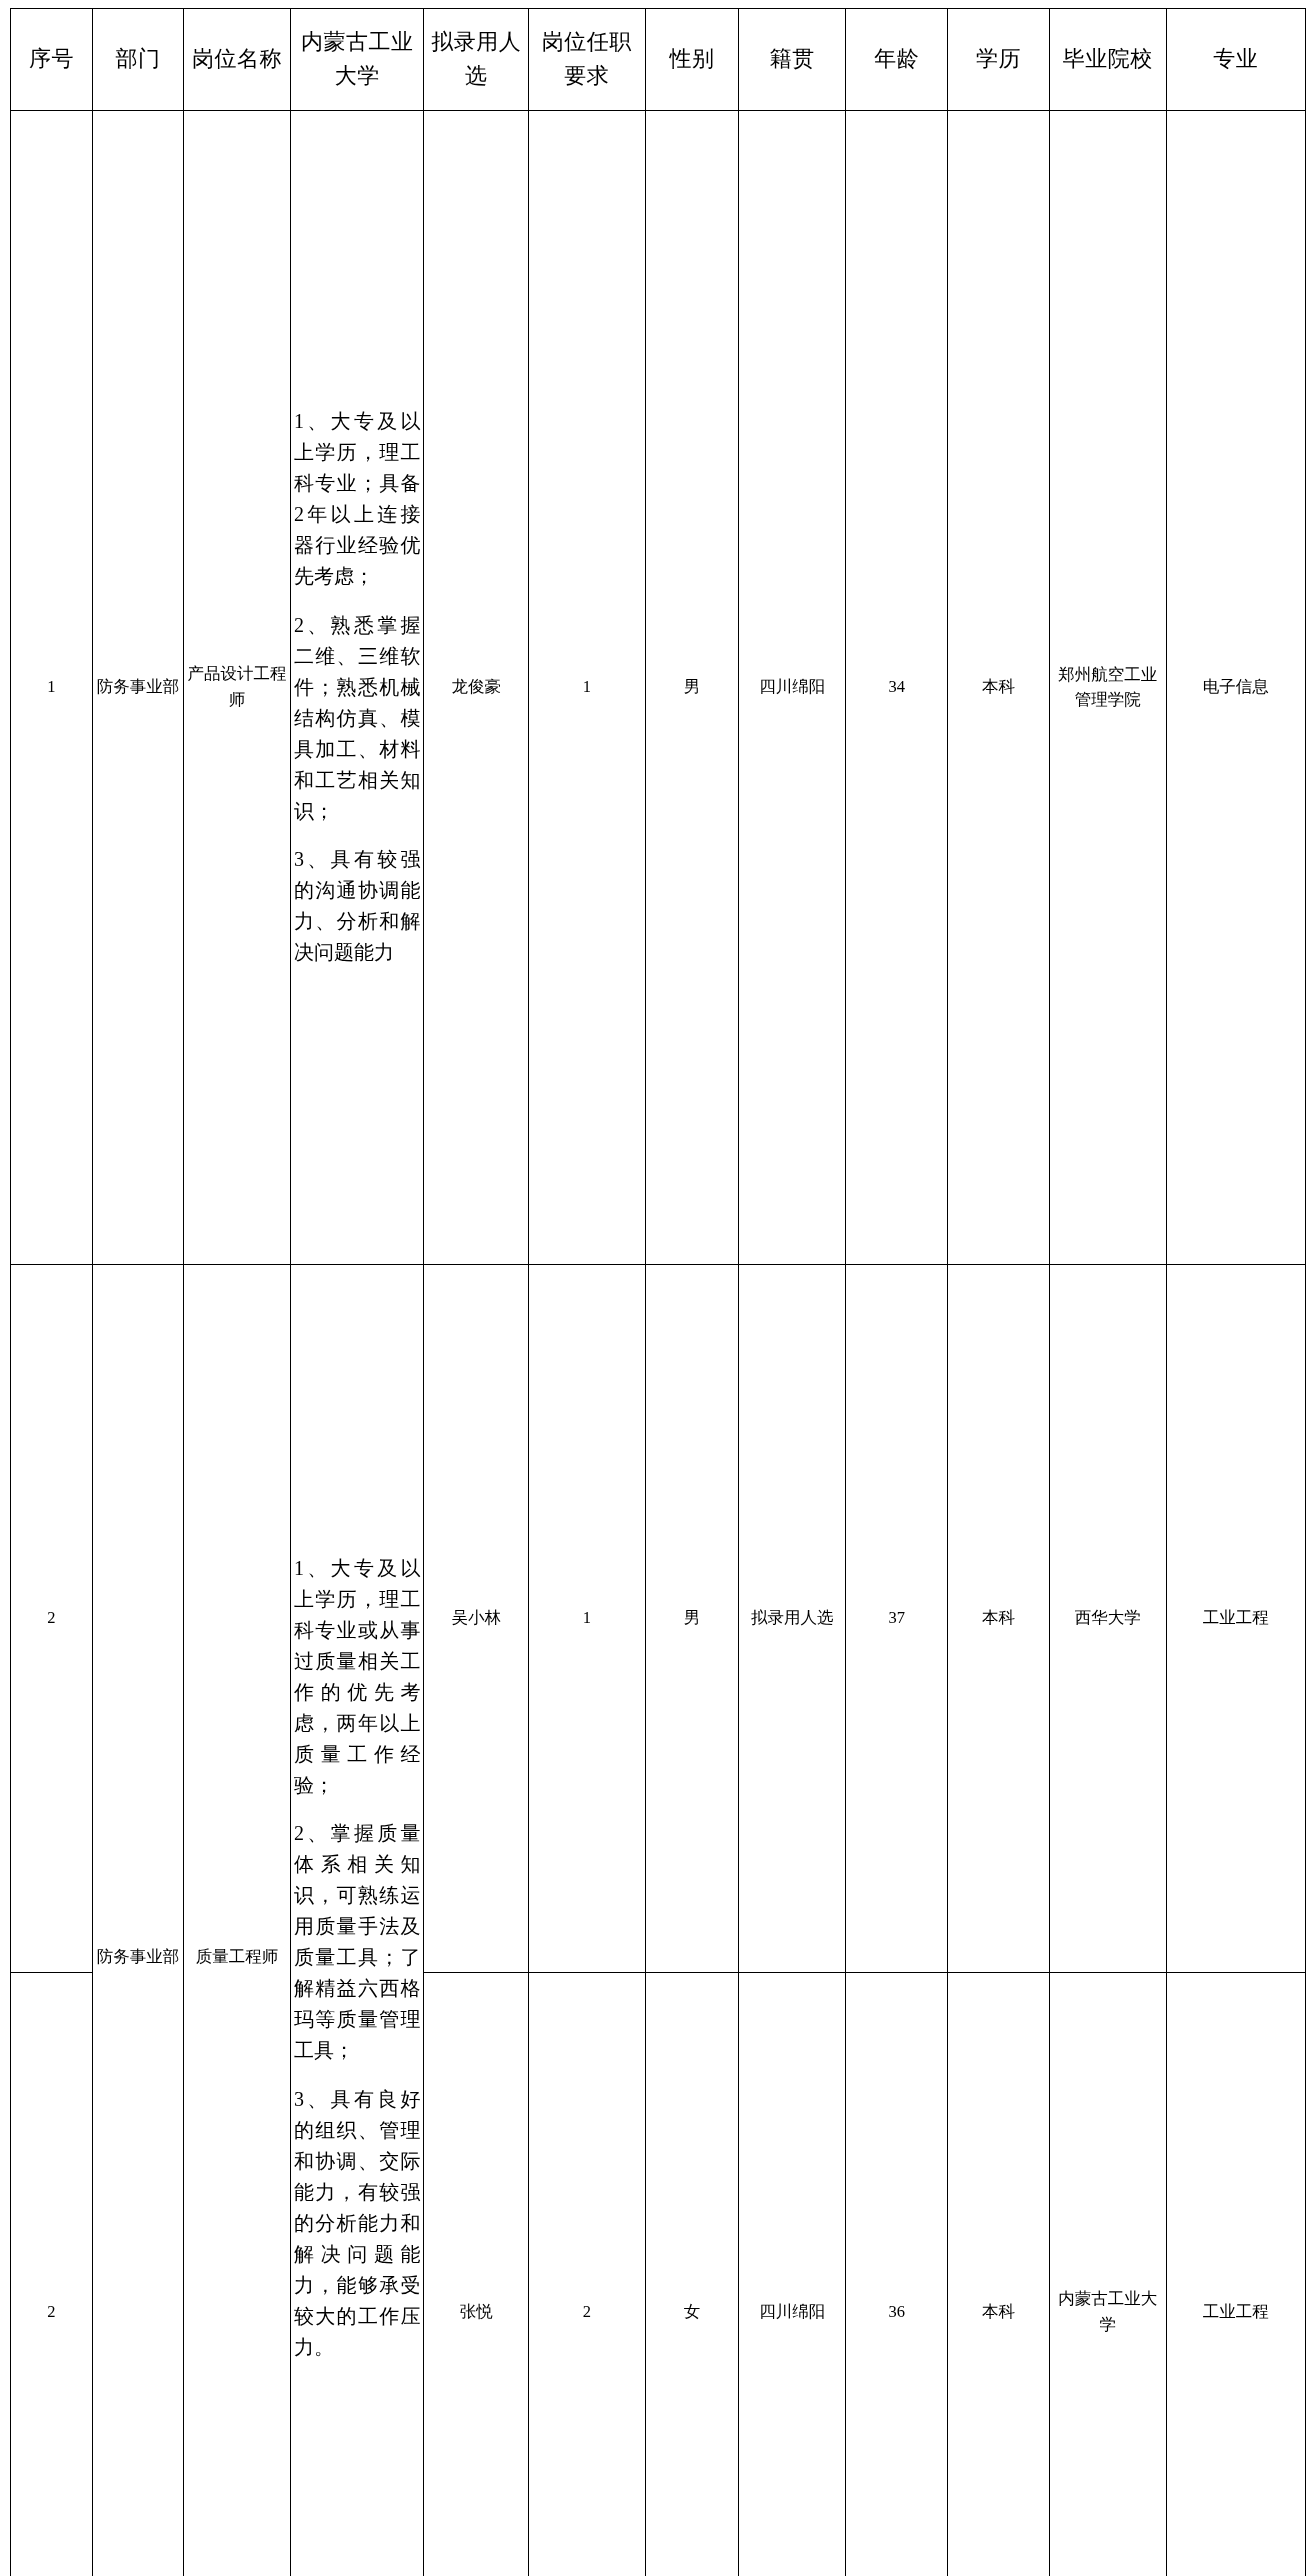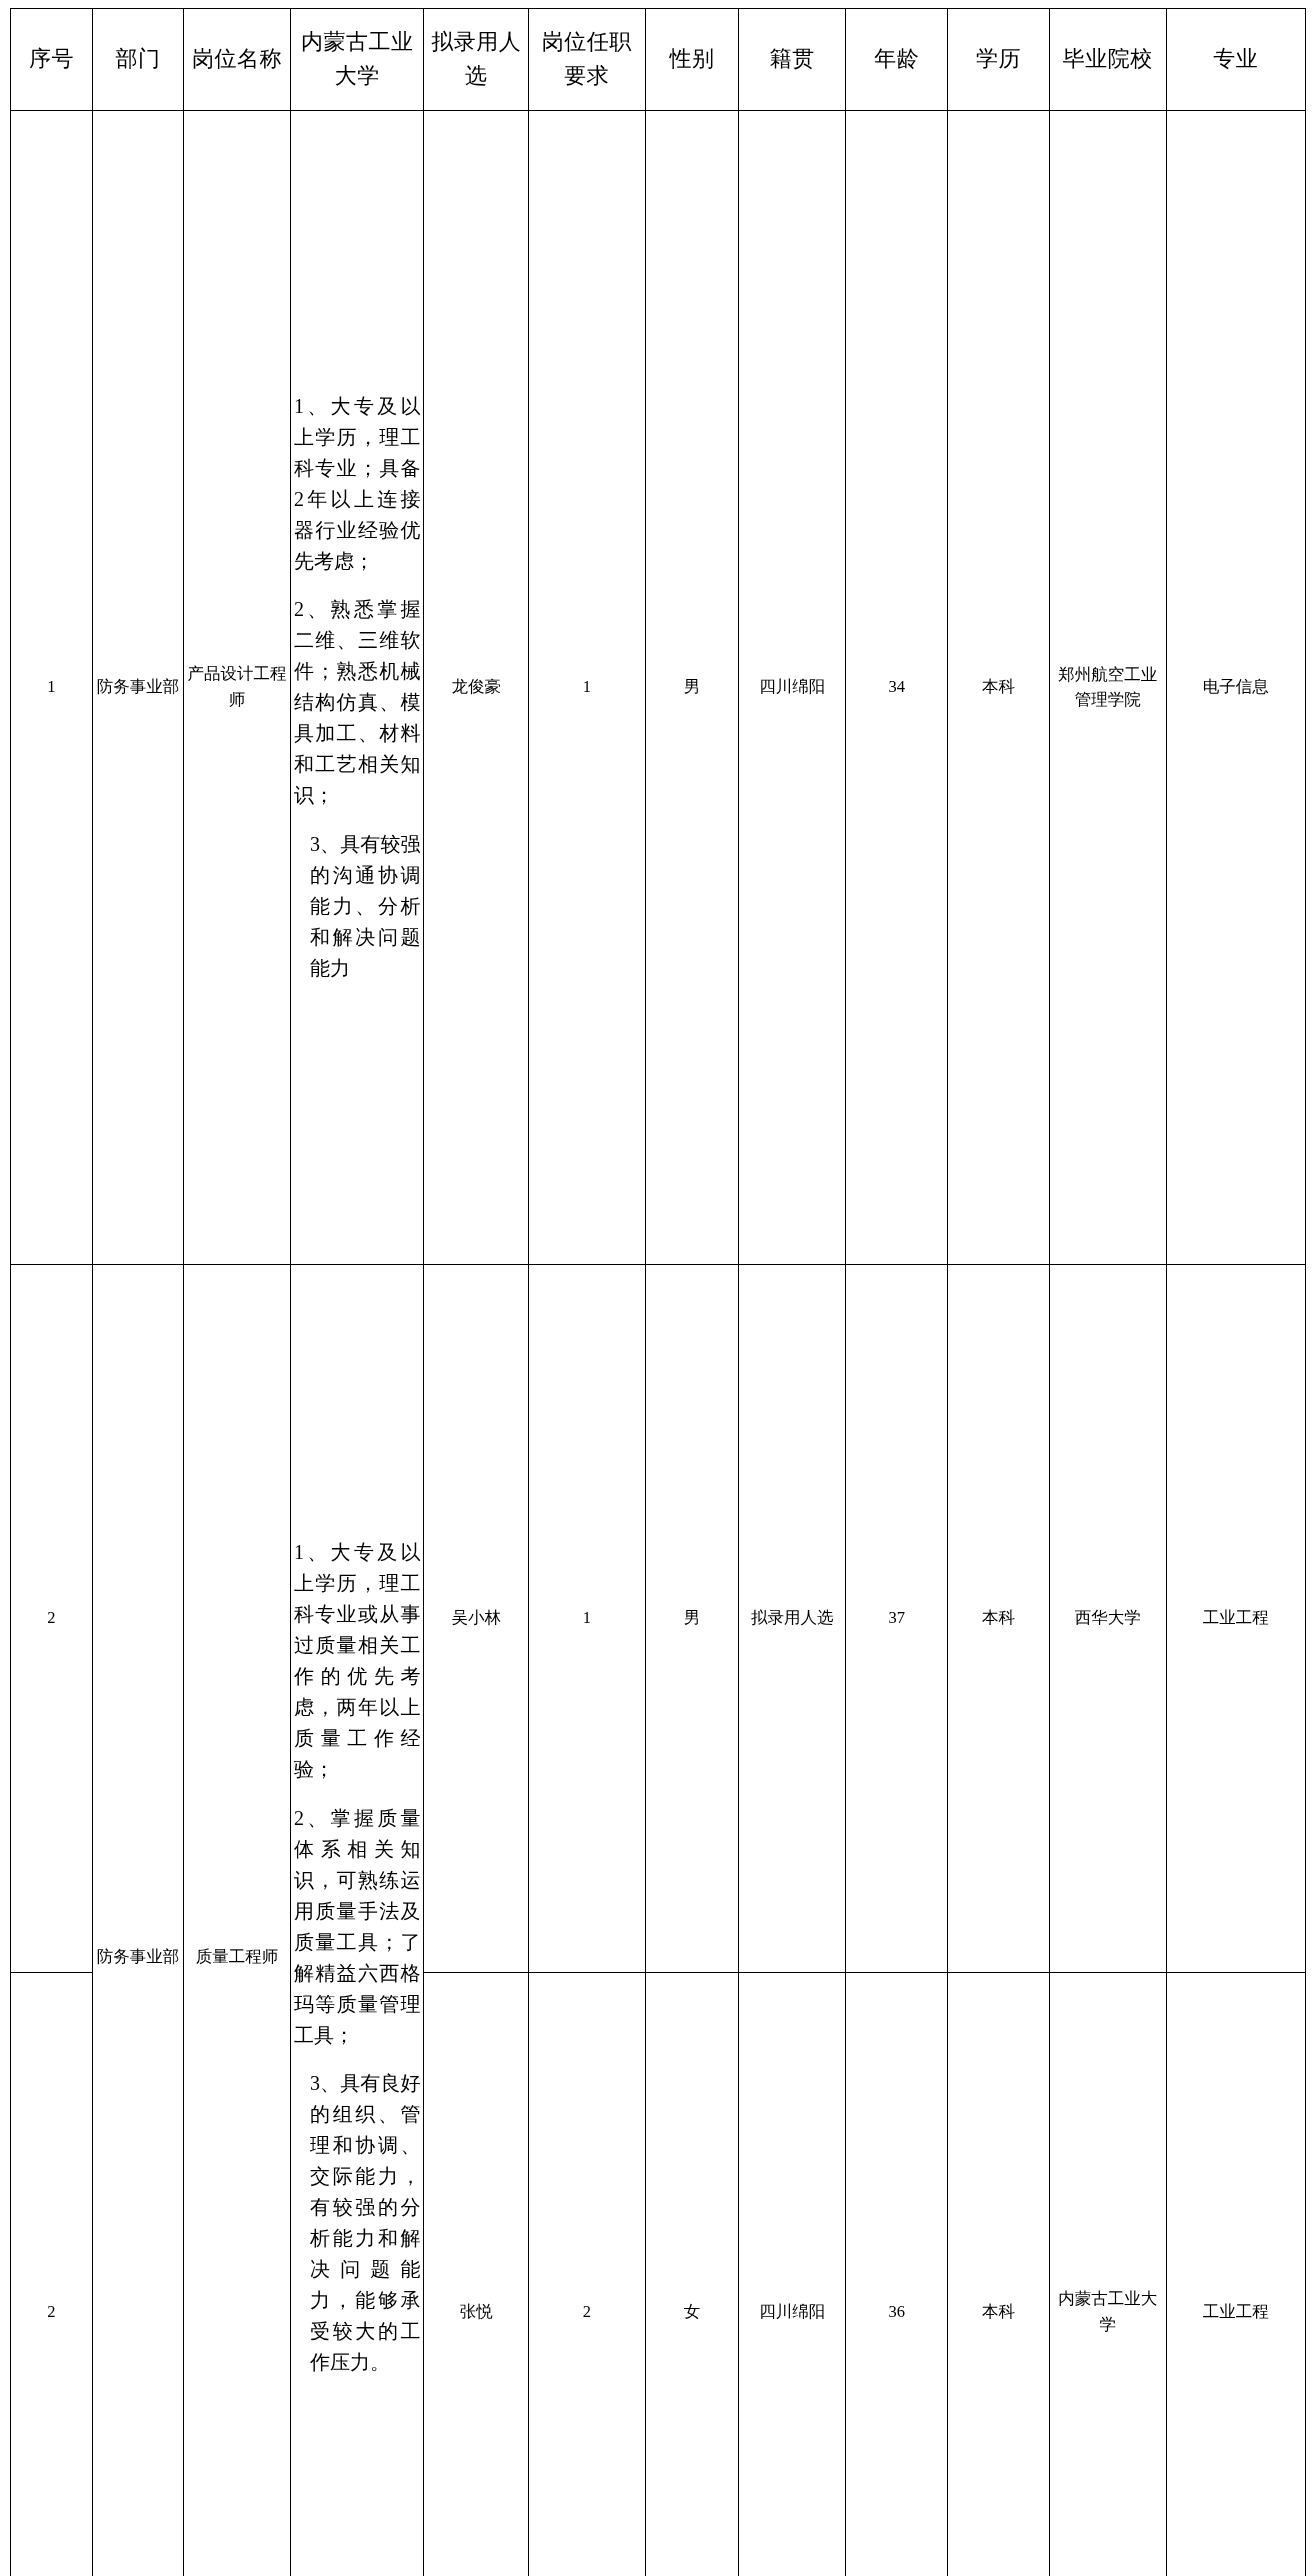--- a/index.html
+++ b/index.html
@@ -62,21 +62,21 @@
     font-size: 20px;
     line-height: 1.75;
     padding: 9.7px 7.8px;
     vertical-align: top;
   }
   .req-cell p {
     margin: 0 0 17.5px 0;
     text-align: justify;
     text-justify: inter-ideograph;
   }
-  .req-cell p:last-child { margin-bottom: 0; margin-left: 16px; }
+  .req-cell p:last-child { margin-bottom: 0; }
   .cell-mid {
     vertical-align: middle;
   }
   .narrow-wrap {
     display: inline-block;
     max-width: 100%;
     word-break: break-all;
   }
 </style>
 </head>

